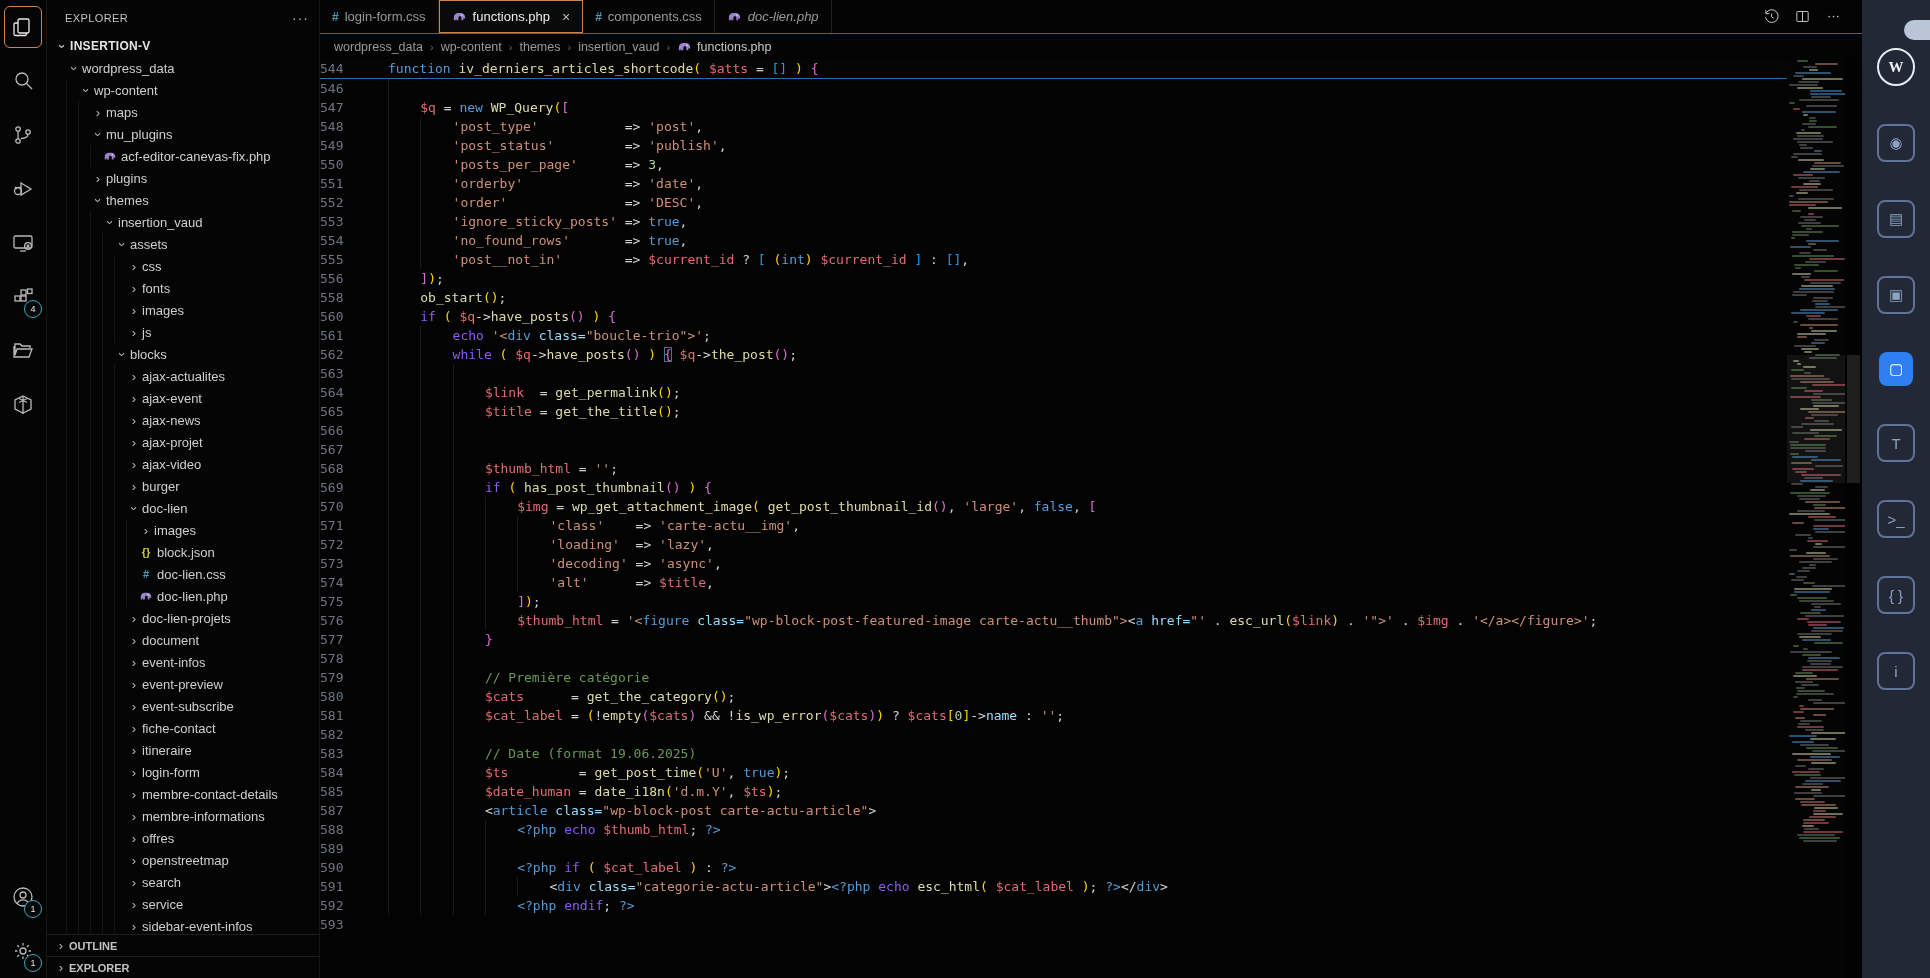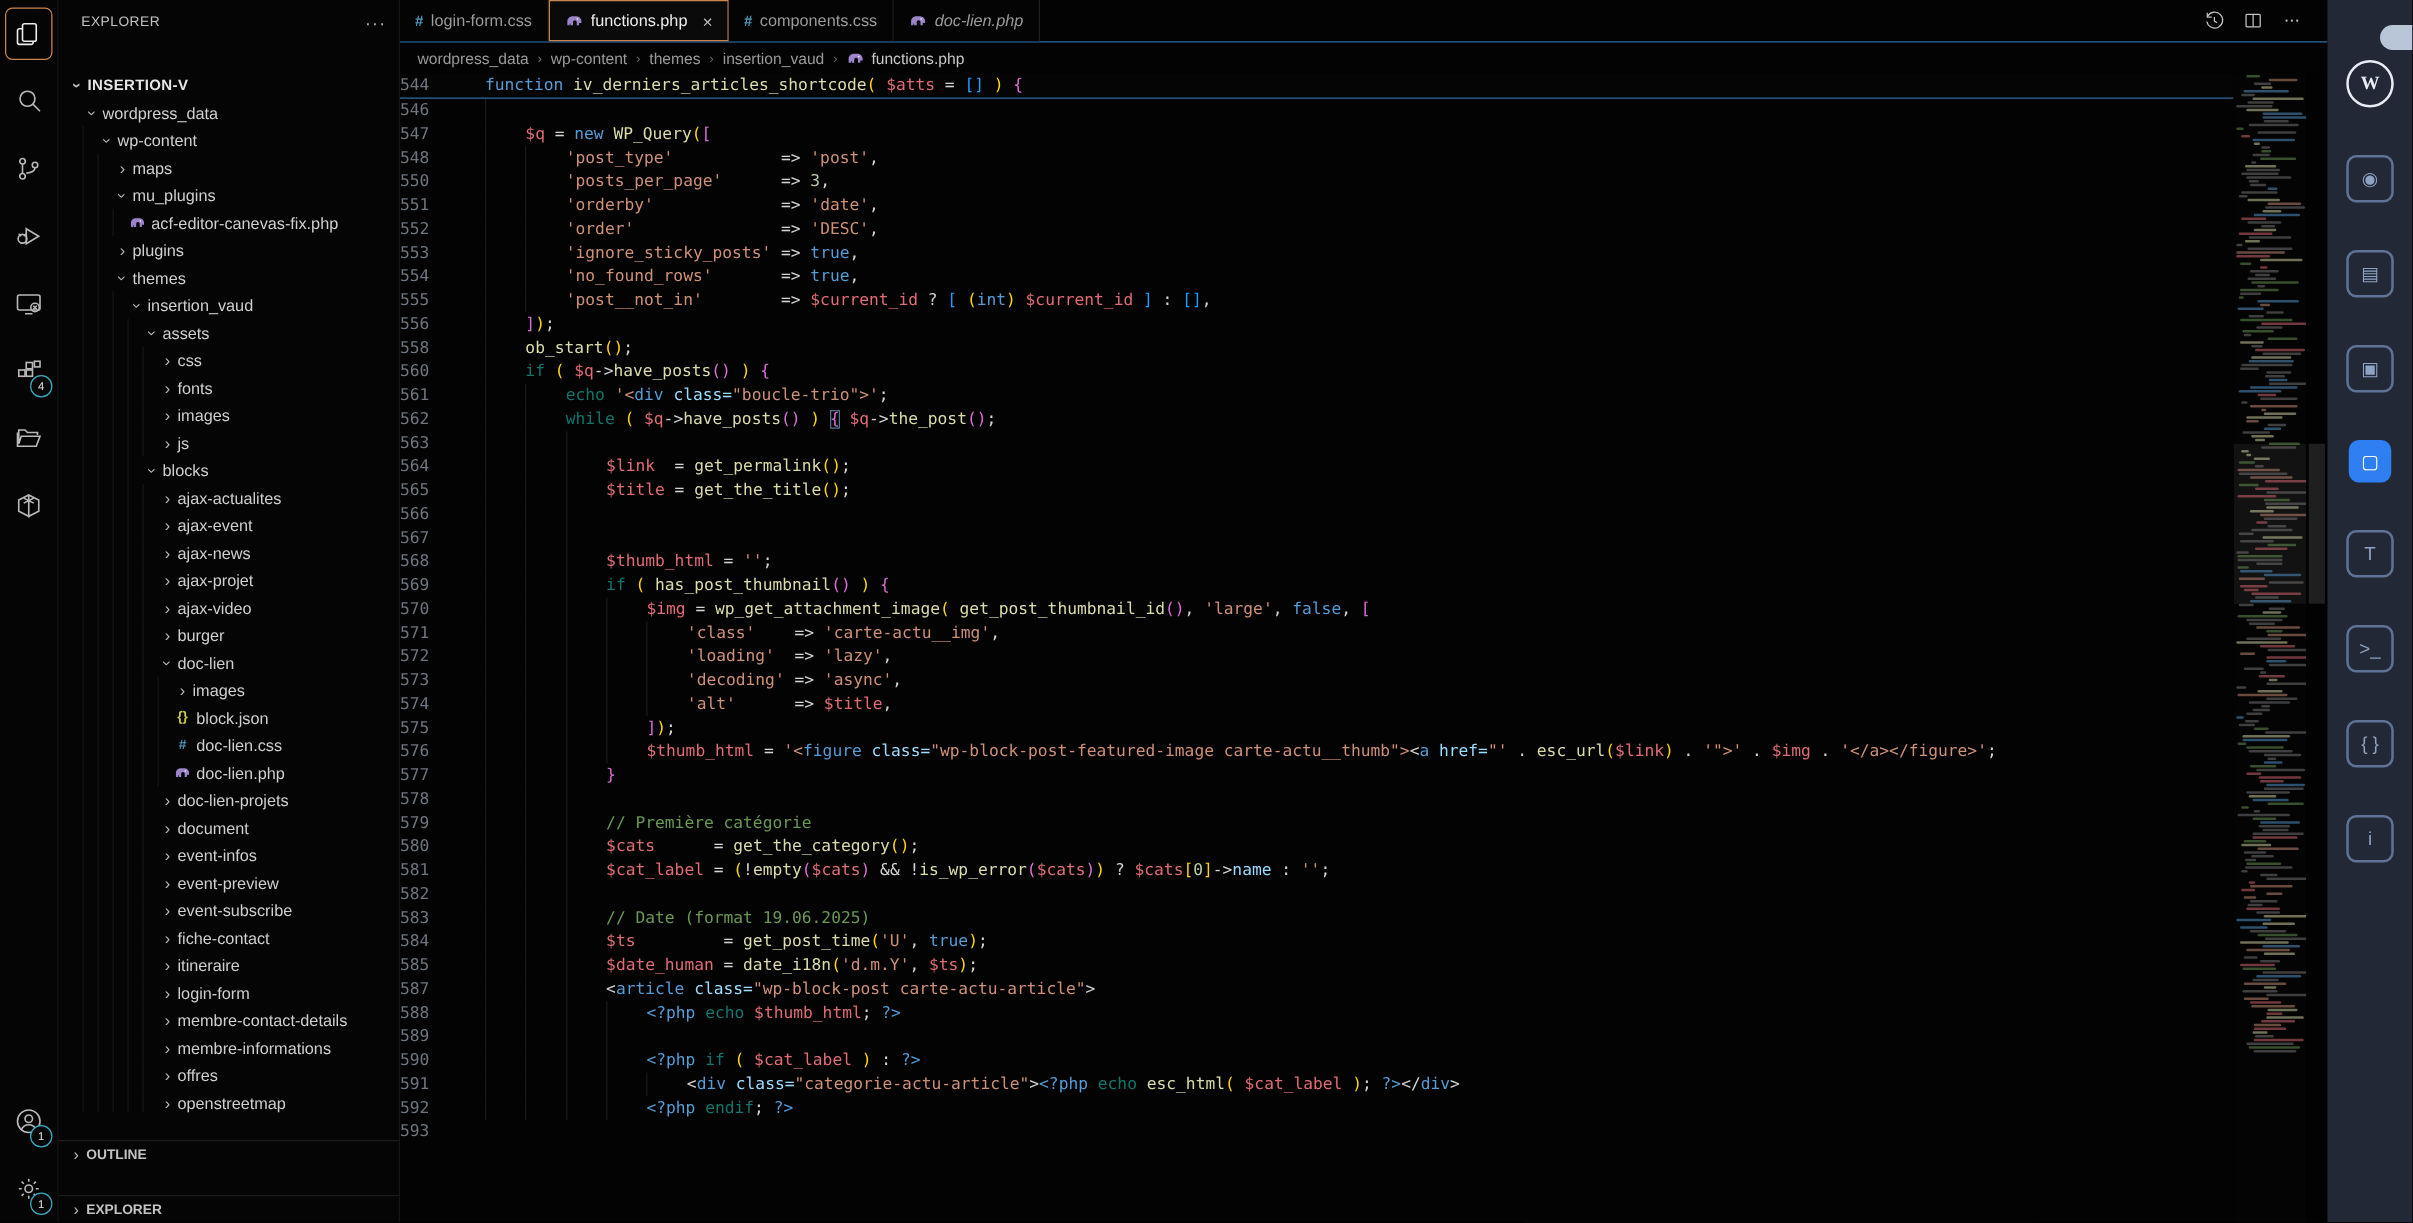--- a/index.html
+++ b/index.html
@@ -15,21 +15,21 @@
   .act-item svg{width:24px;height:24px;stroke:#b9b9b9;fill:none;stroke-width:1.3;}
   .act-item.active .box{position:absolute;inset:6px 4px;border:1px solid #c9854f;border-radius:6px;}
   .act-item.active svg{stroke:#ececec;}
   .act-badge{position:absolute;right:4px;bottom:6px;width:16px;height:16px;border-radius:50%;
              background:#060606;border:1px solid #3aa8c0;color:#e8e8e8;font-size:9px;line-height:16px;
              text-align:center;font-family:"Liberation Sans",sans-serif;}
   .act-spacer{flex:1;}
 
   
   .sidebar{width:272px;background:#050505;border-right:1px solid #161616;display:flex;
-           flex-direction:column;flex-shrink:0;gap:22px;}
+           flex-direction:column;flex-shrink:0;}
   .sb-header{height:35px;display:flex;align-items:center;padding:0 10px 0 18px;flex-shrink:0;}
   .sb-title{font-size:11px;letter-spacing:.4px;color:#c3c3c3;flex:1;}
   .sb-more{color:#b5b5b5;font-size:14px;letter-spacing:1px;cursor:pointer;}
   .tree{flex:1;overflow:hidden;position:relative;}
   .tree-row{height:22px;display:flex;align-items:center;font-size:13px;color:#cfcfcf;
             white-space:nowrap;cursor:pointer;}
   .tree-row.root{font-weight:bold;color:#e6e6e6;font-size:12px;letter-spacing:.3px;}
   .t-ind{display:inline-block;width:11px;height:22px;flex-shrink:0;border-left:1px solid rgba(255,255,255,0.07);}
   .t-ind.noguide{border-left-color:transparent;}
   .chev{display:inline-block;width:16px;text-align:center;color:#b9b9b9;font-size:13px;flex-shrink:0;
@@ -66,21 +66,21 @@
   .editor-main{flex:1;display:flex;min-height:0;position:relative;}
   .code-pane{flex:1;min-width:0;overflow:hidden;display:flex;flex-direction:column;}
   .sticky{border-bottom:1px solid #2d6da3;background:#050505;flex-shrink:0;}
   .code-scroll{flex:1;overflow:hidden;}
   .code-line{display:flex;height:19px;line-height:19px;font-family:"DejaVu Sans Mono",monospace;
              font-size:13px;white-space:pre;}
   .gutter{width:46px;flex-shrink:0;text-align:left;color:#6e7681;padding-right:0;}
   .gut-pad{width:22px;flex-shrink:0;}
   .line-content{flex:1;}
   .ind{display:inline-block;width:4ch;border-left:1px solid rgba(255,255,255,0.09);height:19px;vertical-align:top;}
-  .tk-p{color:#d4d4d4}.tk-k{color:#569cd6}.tk-c{color:#0f766e}.tk-f{color:#dcdcaa}
+  .tk-p{color:#d4d4d4}.tk-k{color:#569cd6}.tk-c{color:#8b5cf6}.tk-f{color:#dcdcaa}
   .tk-v{color:#e06c75}.tk-s{color:#ce9178}.tk-n{color:#b5cea8}.tk-m{color:#6a9955}
   .tk-a{color:#9cdcfe}.tk-t{color:#569cd6}
   .tk-g1{color:#ffd700}.tk-g2{color:#da70d6}.tk-g3{color:#179fff}
   .tk-gm{color:#da70d6;outline:1px solid rgba(130,170,220,.65);outline-offset:-1px;}
 
   
   .minimap{width:58px;flex-shrink:0;position:relative;overflow:hidden;background:#040404;}
   .mm-row{height:2px;margin-bottom:1px;border-radius:1px;}
   .mm-slider{position:absolute;left:0;right:0;top:296px;height:128px;background:rgba(255,255,255,0.06);}
   .vscrollbar{width:17px;flex-shrink:0;position:relative;background:#020202;}
@@ -649,20 +649,21 @@
       </div>
     <div class="editor-main">
       <div class="code-pane">
         <div class="sticky" id="sticky">
             <div class="code-line"><span class="gutter">544</span><span class="gut-pad"></span><span class="line-content"><span class="tk-k">function</span><span class="tk-p"> </span><span class="tk-f">iv_derniers_articles_shortcode</span><span class="tk-g1">(</span><span class="tk-p"> </span><span class="tk-v">$atts</span><span class="tk-p"> = </span><span class="tk-g3">[]</span><span class="tk-p"> </span><span class="tk-g1">)</span><span class="tk-p"> </span><span class="tk-g2">{</span></span></div>
           </div>
         <div class="code-scroll" id="codelines">
             <div class="code-line"><span class="gutter">546</span><span class="gut-pad"></span><span class="line-content"><span class="ind"></span></span></div>
             <div class="code-line"><span class="gutter">547</span><span class="gut-pad"></span><span class="line-content"><span class="ind"></span><span class="tk-v">$q</span><span class="tk-p"> = </span><span class="tk-k">new</span><span class="tk-p"> </span><span class="tk-f">WP_Query</span><span class="tk-g1">(</span><span class="tk-g2">[</span></span></div>
             <div class="code-line"><span class="gutter">548</span><span class="gut-pad"></span><span class="line-content"><span class="ind"></span><span class="ind"></span><span class="tk-s">'post_type'</span><span class="tk-p">           =&gt; </span><span class="tk-s">'post'</span><span class="tk-p">,</span></span></div>
+            <div class="code-line"><span class="gutter">549</span><span class="gut-pad"></span><span class="line-content"><span class="ind"></span><span class="ind"></span><span class="tk-s">'post_status'</span><span class="tk-p">         =&gt; </span><span class="tk-s">'publish'</span><span class="tk-p">,</span></span></div>
             <div class="code-line"><span class="gutter">550</span><span class="gut-pad"></span><span class="line-content"><span class="ind"></span><span class="ind"></span><span class="tk-s">'posts_per_page'</span><span class="tk-p">      =&gt; </span><span class="tk-n">3</span><span class="tk-p">,</span></span></div>
             <div class="code-line"><span class="gutter">551</span><span class="gut-pad"></span><span class="line-content"><span class="ind"></span><span class="ind"></span><span class="tk-s">'orderby'</span><span class="tk-p">             =&gt; </span><span class="tk-s">'date'</span><span class="tk-p">,</span></span></div>
             <div class="code-line"><span class="gutter">552</span><span class="gut-pad"></span><span class="line-content"><span class="ind"></span><span class="ind"></span><span class="tk-s">'order'</span><span class="tk-p">               =&gt; </span><span class="tk-s">'DESC'</span><span class="tk-p">,</span></span></div>
             <div class="code-line"><span class="gutter">553</span><span class="gut-pad"></span><span class="line-content"><span class="ind"></span><span class="ind"></span><span class="tk-s">'ignore_sticky_posts'</span><span class="tk-p"> =&gt; </span><span class="tk-k">true</span><span class="tk-p">,</span></span></div>
             <div class="code-line"><span class="gutter">554</span><span class="gut-pad"></span><span class="line-content"><span class="ind"></span><span class="ind"></span><span class="tk-s">'no_found_rows'</span><span class="tk-p">       =&gt; </span><span class="tk-k">true</span><span class="tk-p">,</span></span></div>
             <div class="code-line"><span class="gutter">555</span><span class="gut-pad"></span><span class="line-content"><span class="ind"></span><span class="ind"></span><span class="tk-s">'post__not_in'</span><span class="tk-p">        =&gt; </span><span class="tk-v">$current_id</span><span class="tk-p"> ? </span><span class="tk-g3">[</span><span class="tk-p"> </span><span class="tk-g1">(</span><span class="tk-k">int</span><span class="tk-g1">)</span><span class="tk-p"> </span><span class="tk-v">$current_id</span><span class="tk-p"> </span><span class="tk-g3">]</span><span class="tk-p"> : </span><span class="tk-g3">[]</span><span class="tk-p">,</span></span></div>
             <div class="code-line"><span class="gutter">556</span><span class="gut-pad"></span><span class="line-content"><span class="ind"></span><span class="tk-g2">]</span><span class="tk-g1">)</span><span class="tk-p">;</span></span></div>
             <div class="code-line"><span class="gutter">558</span><span class="gut-pad"></span><span class="line-content"><span class="ind"></span><span class="tk-f">ob_start</span><span class="tk-g1">()</span><span class="tk-p">;</span></span></div>
             <div class="code-line"><span class="gutter">560</span><span class="gut-pad"></span><span class="line-content"><span class="ind"></span><span class="tk-c">if</span><span class="tk-p"> </span><span class="tk-g1">(</span><span class="tk-p"> </span><span class="tk-v">$q</span><span class="tk-p">-&gt;</span><span class="tk-f">have_posts</span><span class="tk-g2">()</span><span class="tk-p"> </span><span class="tk-g1">)</span><span class="tk-p"> </span><span class="tk-g2">{</span></span></div>
             <div class="code-line"><span class="gutter">561</span><span class="gut-pad"></span><span class="line-content"><span class="ind"></span><span class="ind"></span><span class="tk-c">echo</span><span class="tk-p"> </span><span class="tk-s">'&lt;</span><span class="tk-t">div</span><span class="tk-p"> </span><span class="tk-a">class=</span><span class="tk-s">"boucle-trio"&gt;'</span><span class="tk-p">;</span></span></div>

